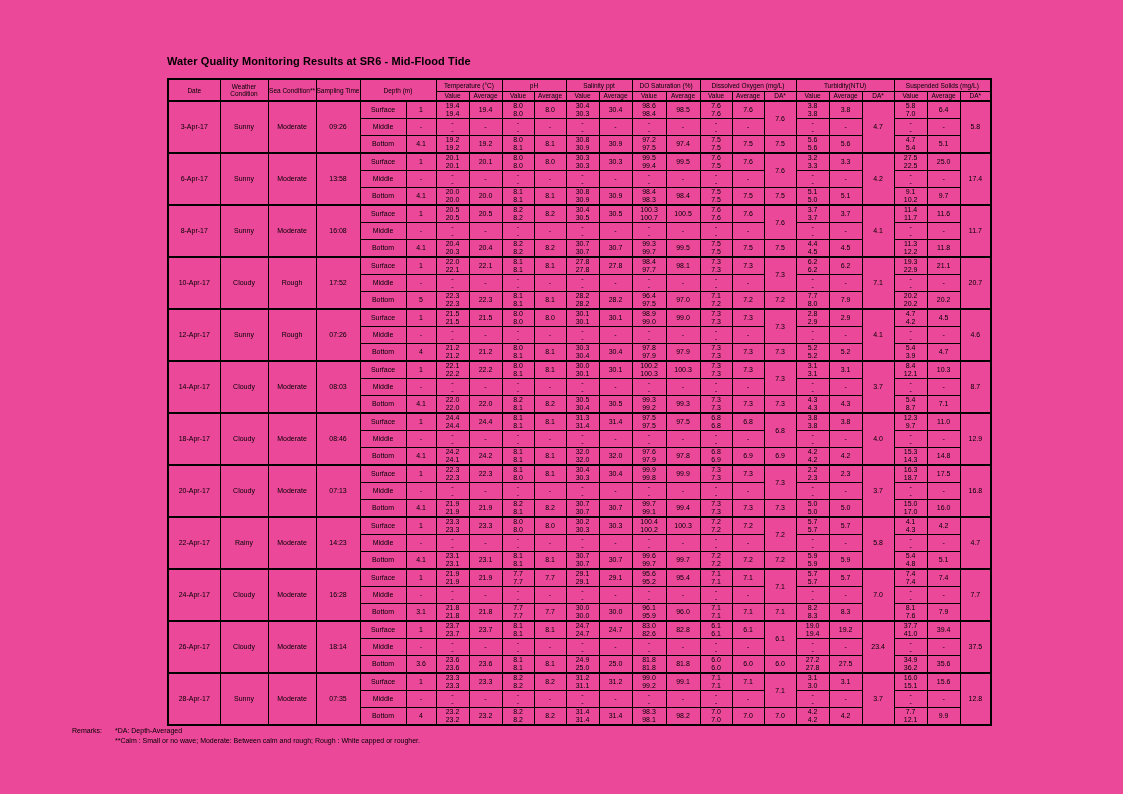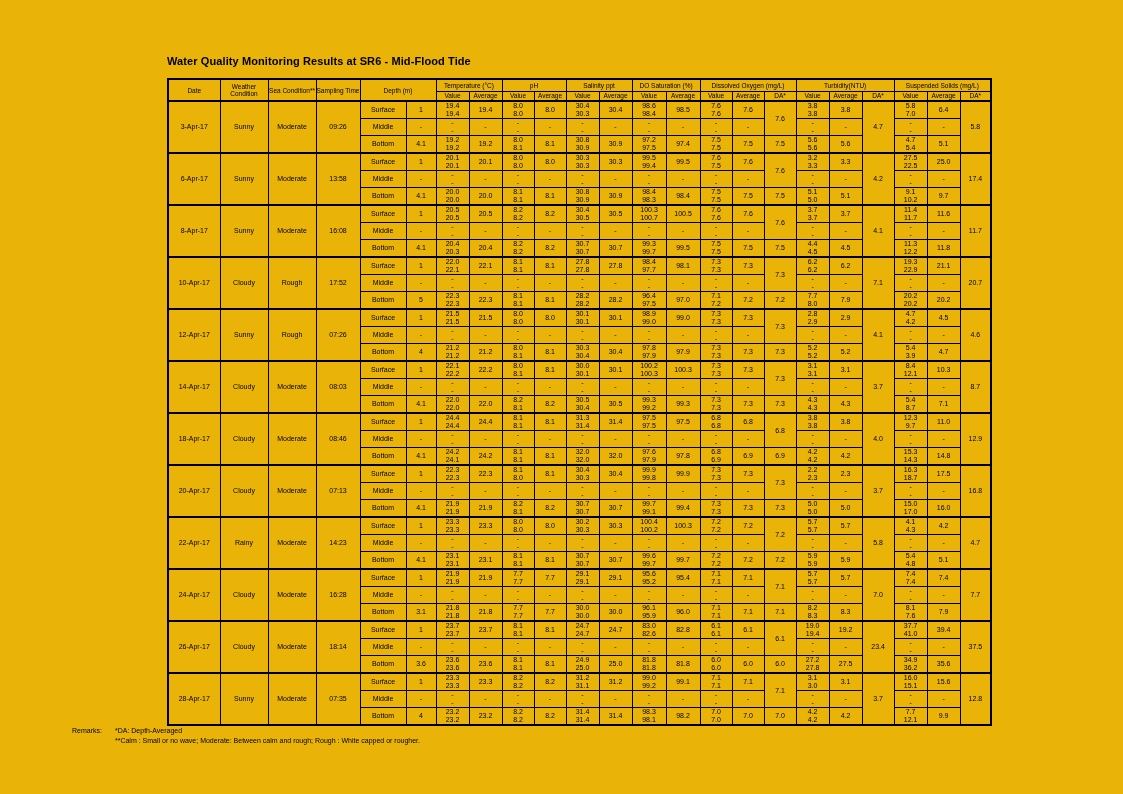--- a/index.html
+++ b/index.html
@@ -1,17 +1,17 @@
 <!DOCTYPE html>
 <html><head>
 <meta charset="utf-8">
 <style>
   html,body { margin:0; padding:0; background:#e8e8e8; }
   .page {
-    position:relative; width:1123px; height:794px; background:#eab308;
+    position:relative; width:1123px; height:794px; background:#ec4899;
     font-family:"Liberation Sans", sans-serif; color:#000; overflow:hidden;
     margin:0 auto;
   }
   .title { position:absolute; left:167px; top:55px; font-size:11px; font-weight:bold; letter-spacing:0.1px; }
   table.wq {
     position:absolute; left:167px; top:78px; width:818px;
     border-collapse:collapse; table-layout:fixed; border:2px solid #000;
   }
   .wq th, .wq td {
     border:1px solid #000; padding:0; margin:0; text-align:center; vertical-align:middle;

